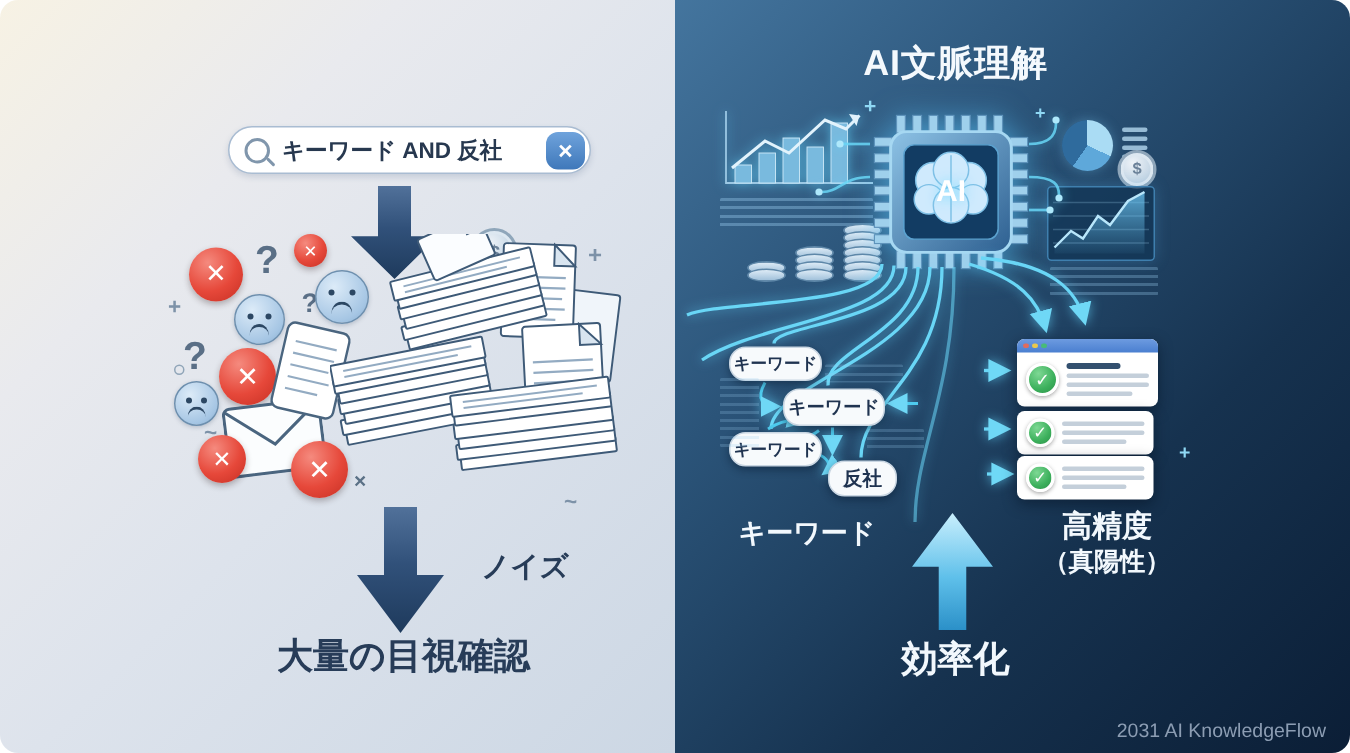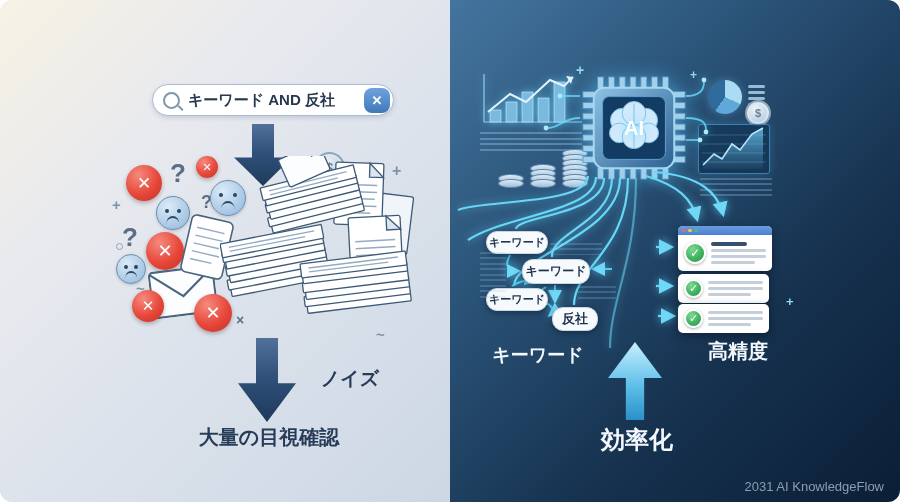--- a/index.html
+++ b/index.html
@@ -215,25 +215,26 @@
               <line x1="8" y1="9" x2="88" y2="9"></line>
             </g>
         </g>
       </g>
     </svg>
 
     <div class="abs lbl-navy" style="left:310px;top:338px;width:80px;font-size:19px;margin-top:29px;">ノイズ</div>
 
     <div class="abs arr-down" style="left:238px;top:338px;width:58px;height:84px;"></div>
 
-    <div class="abs lbl-navy" style="left:0;top:424px;width:450px;font-size:20px;transform:translateX(44px);">大量の目視確認</div>
+    <div class="abs lbl-navy" style="left:0;top:424px;width:450px;font-size:24px;transform:translateX(44px);font-family:Liberation Mono, monospace;">大量の目視確認</div>
   </div>
 
   <div class="panel panel-right">
 
+    <div class="abs r-title">AI文脈理解</div>
 
     <svg class="abs glow" style="left:26px;top:72px;width:110px;height:56px;" viewBox="0 0 110 56">
       <path d="M8 2 V50 H106" stroke="#9cc8e4" stroke-width="1.2" fill="none"></path>
       <g fill="#79bade" stroke="#cfe9f8" stroke-width="0.6">
         <rect x="14" y="38" width="11" height="12"></rect>
           <rect x="30" y="30" width="11" height="20"></rect>
         <rect x="46" y="20" width="11" height="30"></rect>
           <rect x="62" y="26" width="11" height="24"></rect>
         <rect x="78" y="10" width="11" height="40"></rect>
       </g>
@@ -433,20 +434,21 @@
     </div>
 
     <span class="abs rdeco" style="left:126px;top:62px;font-size:14px;">+</span>
     <span class="abs rdeco" style="left:240px;top:68px;font-size:12px;">+</span>
     <span class="abs rdeco" style="left:336px;top:294px;font-size:13px;">+</span>
 
     <div class="abs lbl-white" style="left:26px;top:344px;width:124px;font-size:18px;">キーワード</div>
     <div class="abs arr-up" style="left:158px;top:342px;width:54px;height:78px;"></div>
     <div class="abs lbl-white" style="left:226px;top:338px;width:124px;">
       <div style="font-size:20px;">高精度</div>
+      <div style="font-size:17px;">（真陽性）</div>
     </div>
     <div class="abs lbl-white" style="left:92px;top:424px;width:190px;">
       <div style="font-size:24px;">効率化</div>
     </div>
 
     <div class="footer">2031 AI KnowledgeFlow</div>
   </div>
 </div>
 
 </body></html>

